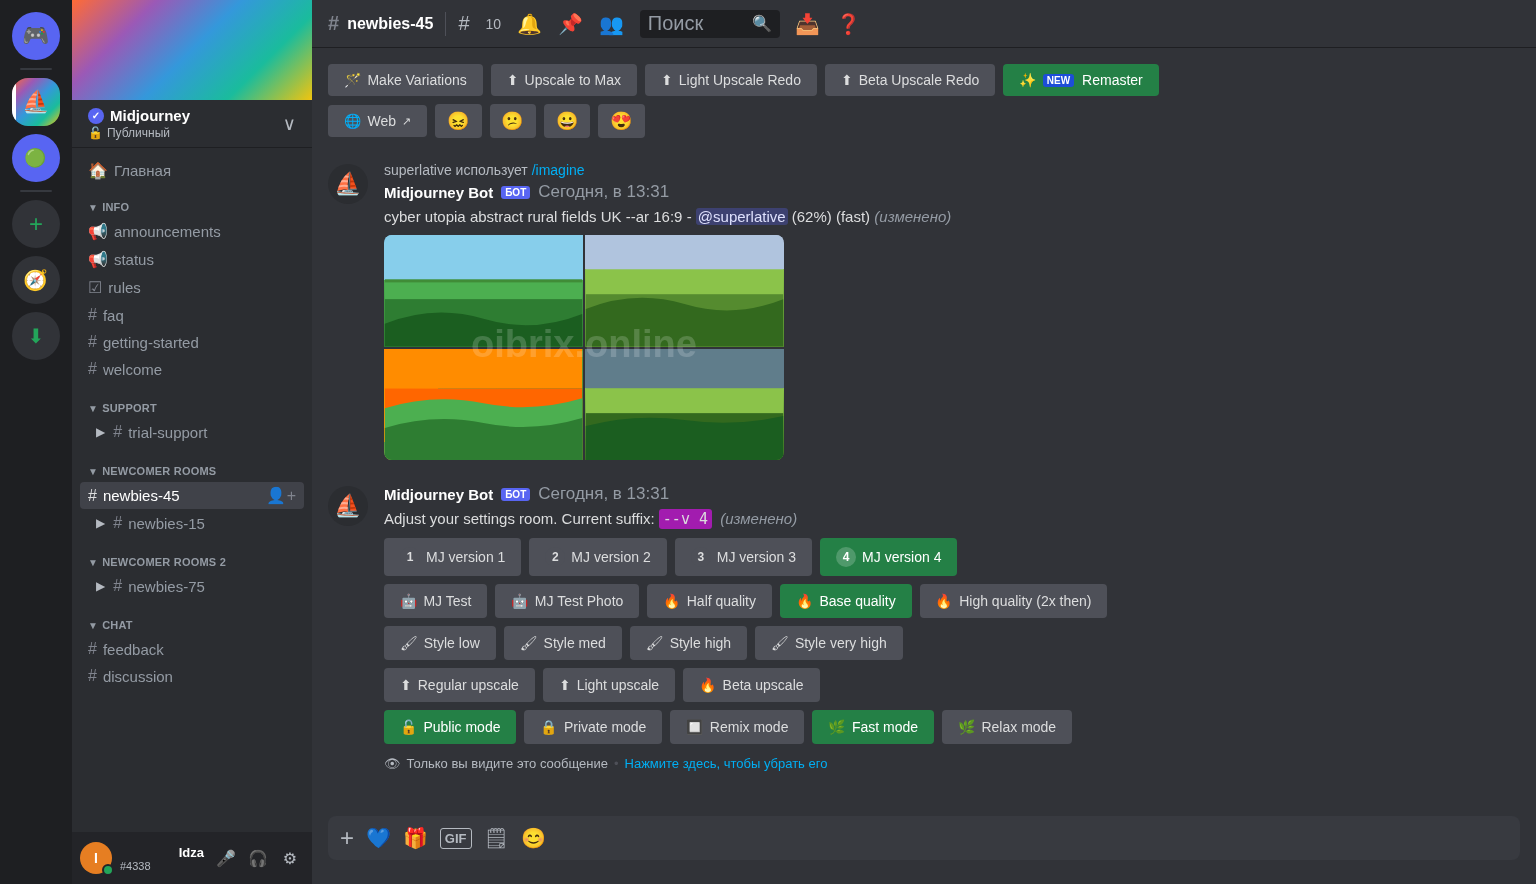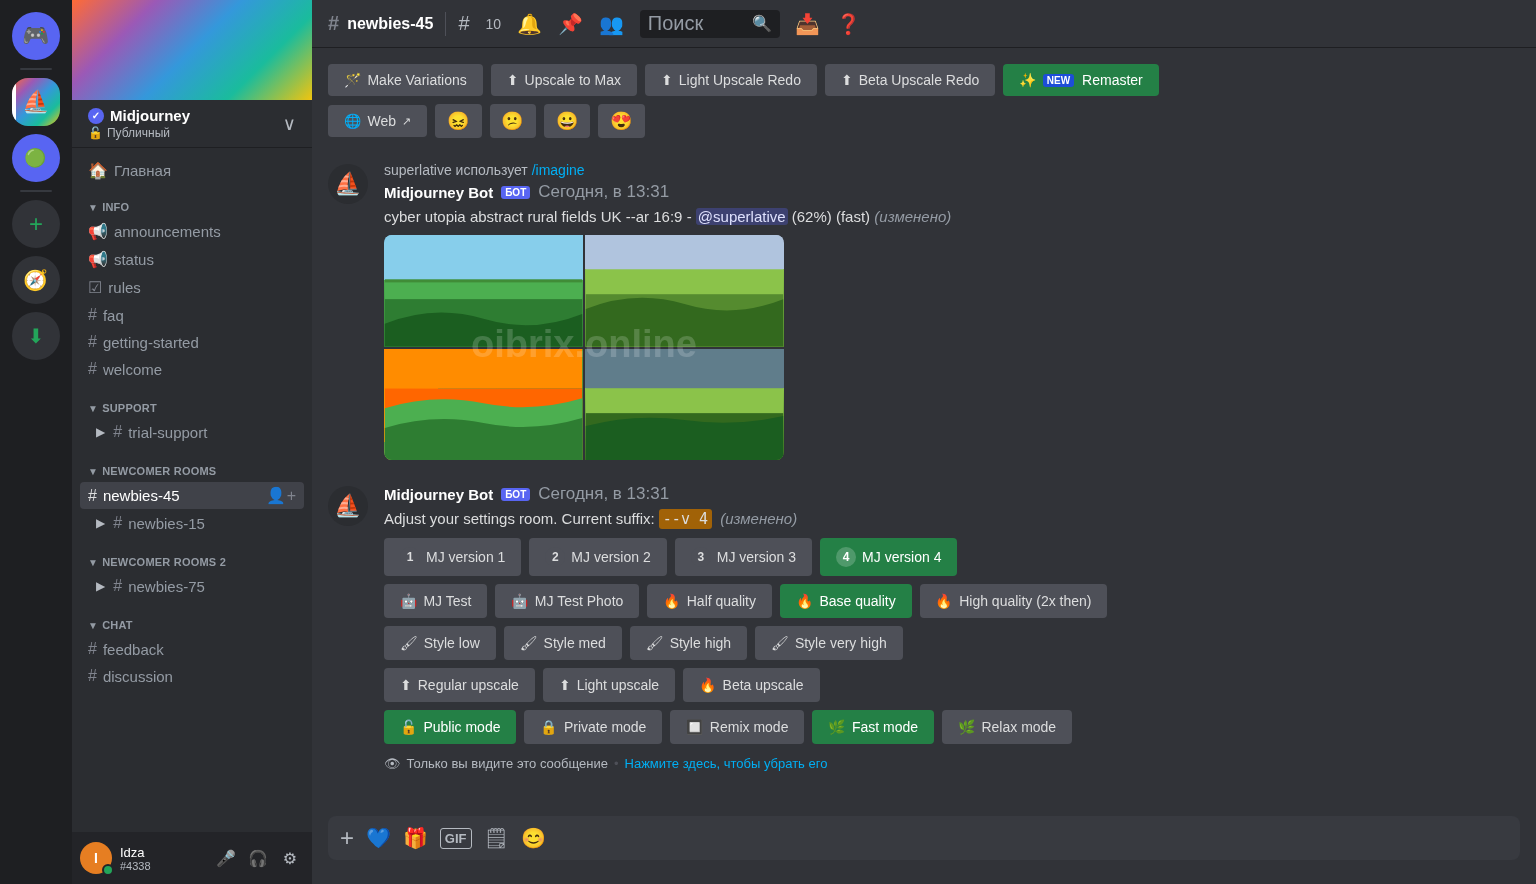--- a/index.html
+++ b/index.html
@@ -229,22 +229,23 @@
       font-weight: 600;
       flex-shrink: 0;
       position: relative;
     }
     .user-info {
       flex: 1;
       min-width: 0;
     }
     .user-name {
       font-size: 13px;
-      font-weight: 400;
+      font-weight: 700;
       color: white;
+      text-align: right;
     }
     .user-disc {
       font-size: 11px;
       color: #b5bac1;
     }
     .footer-icons {
       display: flex;
       gap: 4px;
       align-items: center;
     }
@@ -875,21 +876,21 @@
     <div class="message" style="margin-top:12px;">
       <div class="message-avatar" style="background:#2b2d31; font-size:22px;">⛵</div>
       <div class="message-content">
         <div class="message-header">
           <span class="message-author bot-name">Midjourney Bot</span>
           <span class="bot-badge">БОТ</span>
           <span class="message-time">Сегодня, в 13:31</span>
         </div>
         <div class="message-text">
           <span>Adjust your settings room. Current suffix:</span>
-          <span style="font-family:monospace; background:#a16207; padding:1px 4px; border-radius:3px;">--v 4</span>
+          <span style="font-family:monospace; background:#a21caf; padding:1px 4px; border-radius:3px;">--v 4</span>
           <span class="italic" style="margin-left:4px;">(изменено)</span>
         </div>
 
         <div class="settings-section">
 
           <div class="settings-row">
             <button class="settings-btn">
               <span style="background:#4e5058; border-radius:50%; width:20px; height:20px; display:inline-flex; align-items:center; justify-content:center; font-size:12px; font-weight:700;">1</span>
               <span>MJ version 1</span>
             </button>

